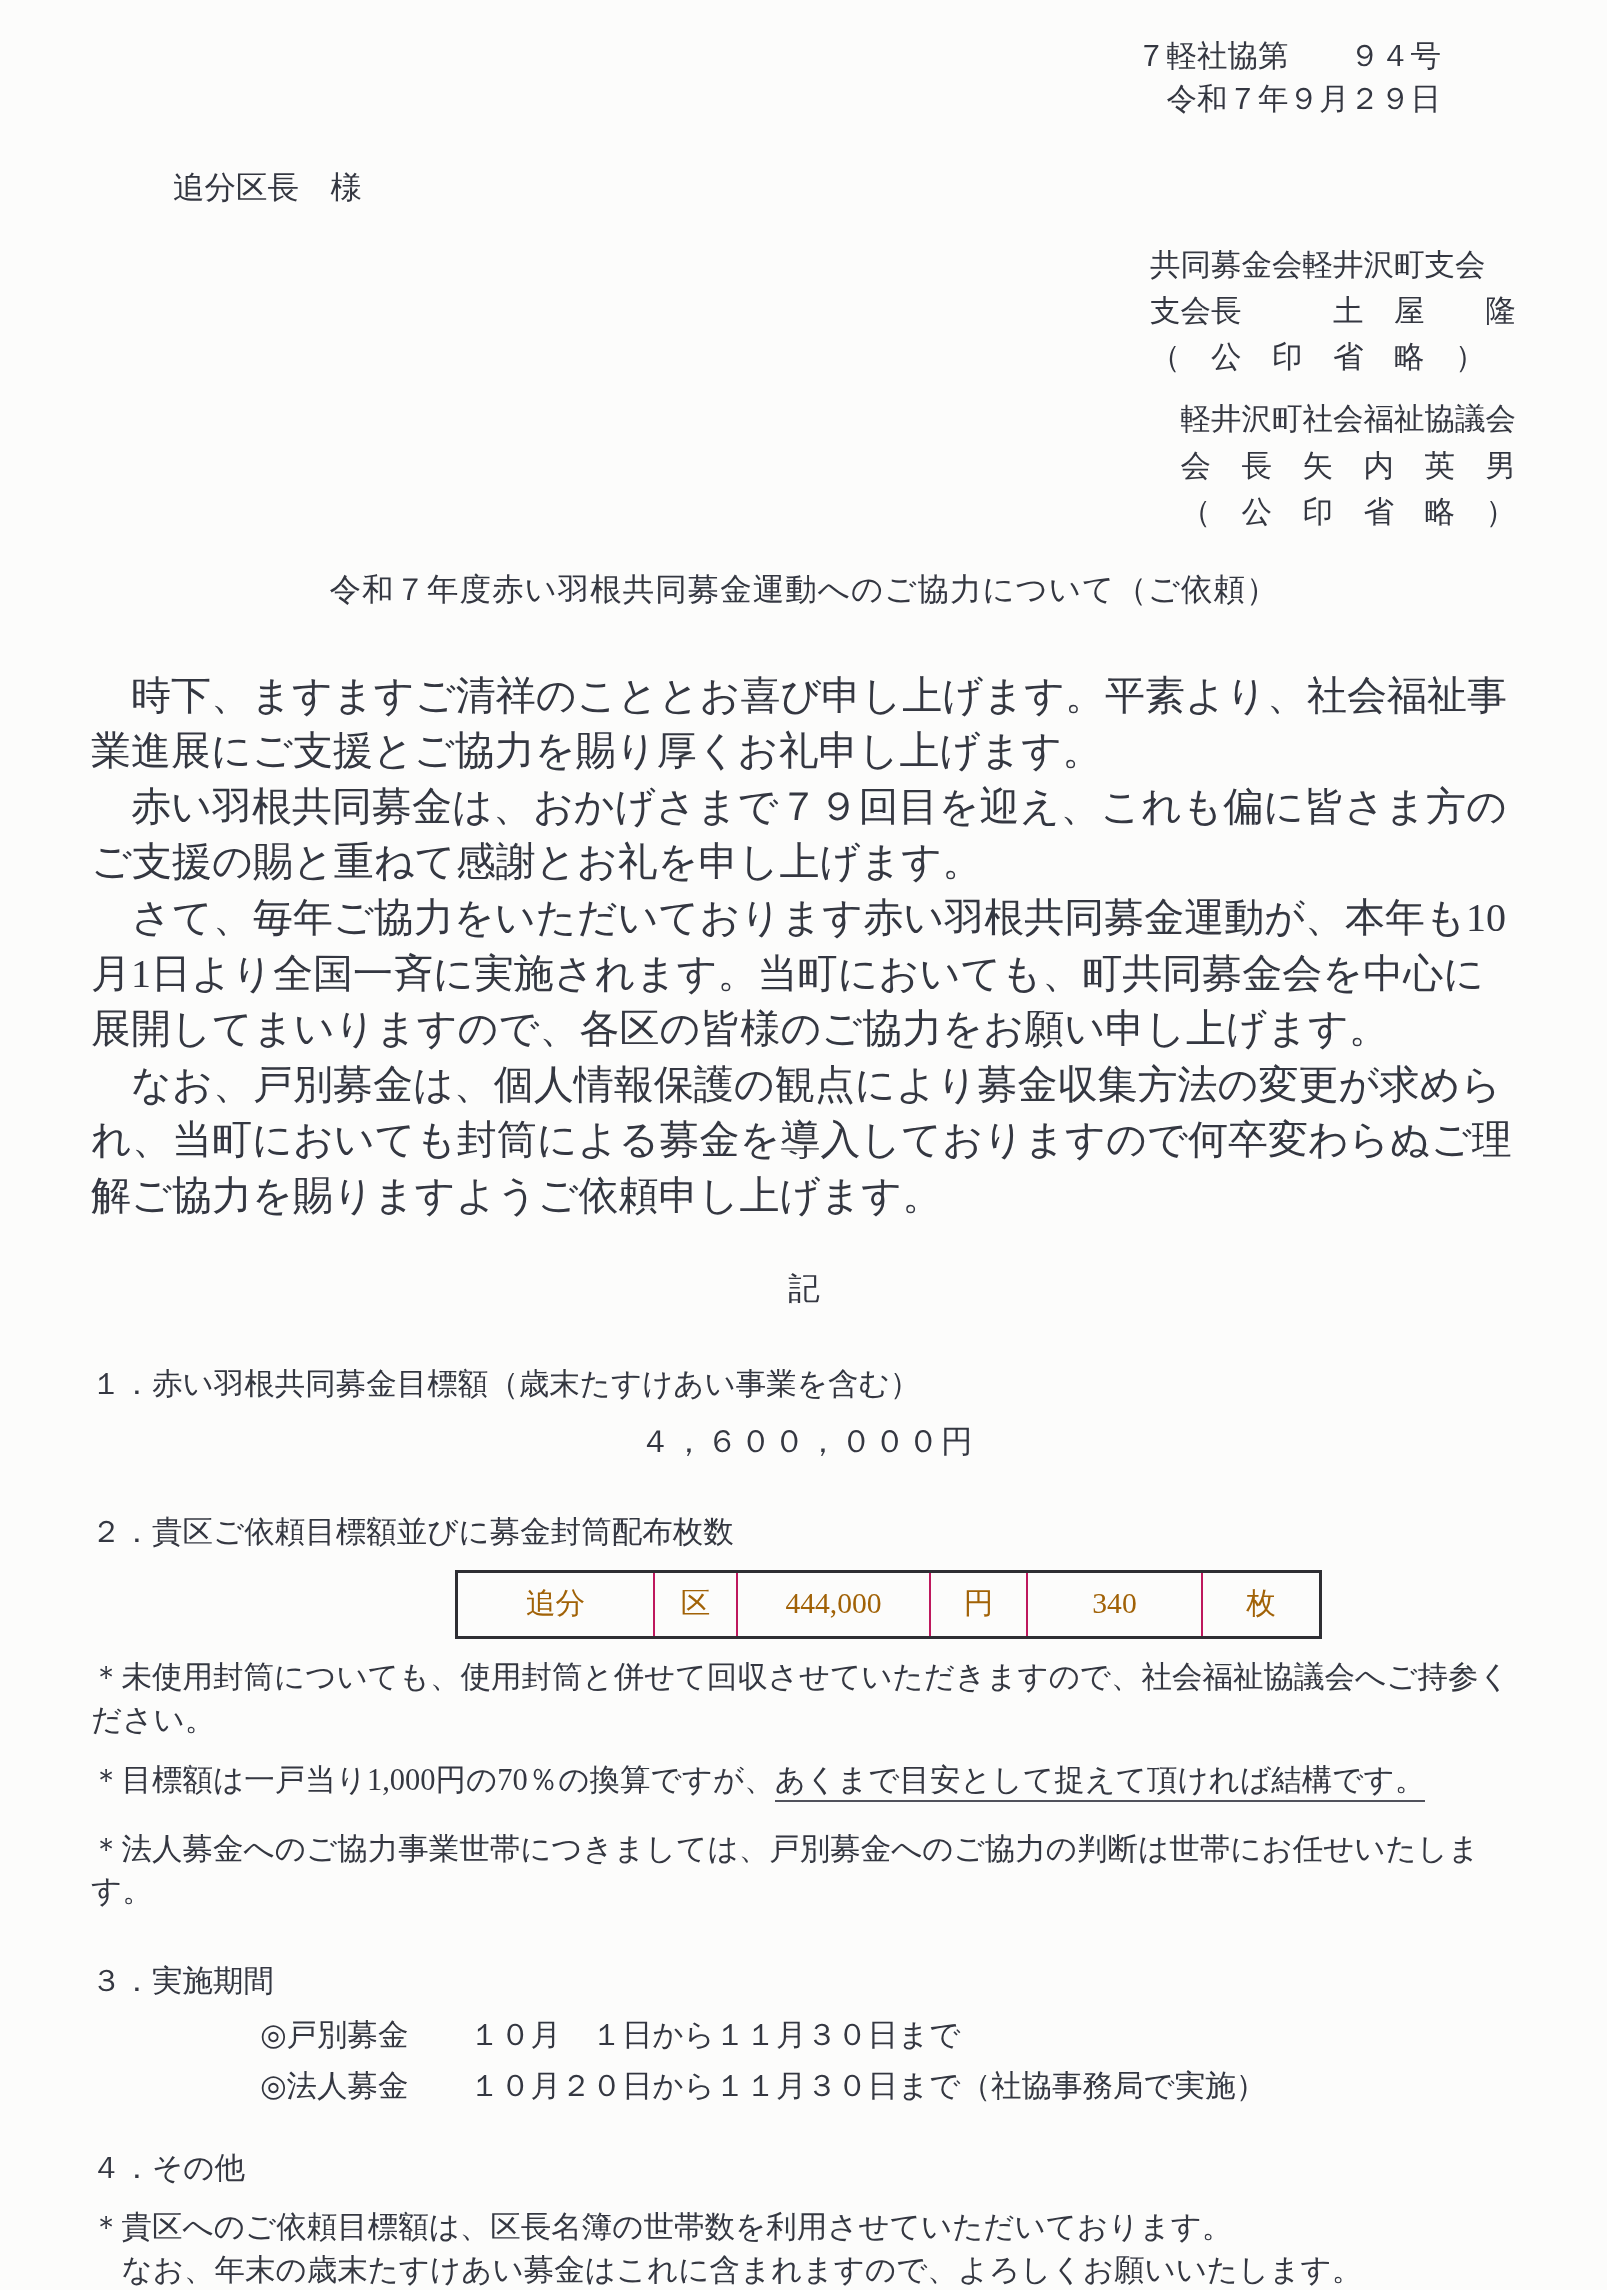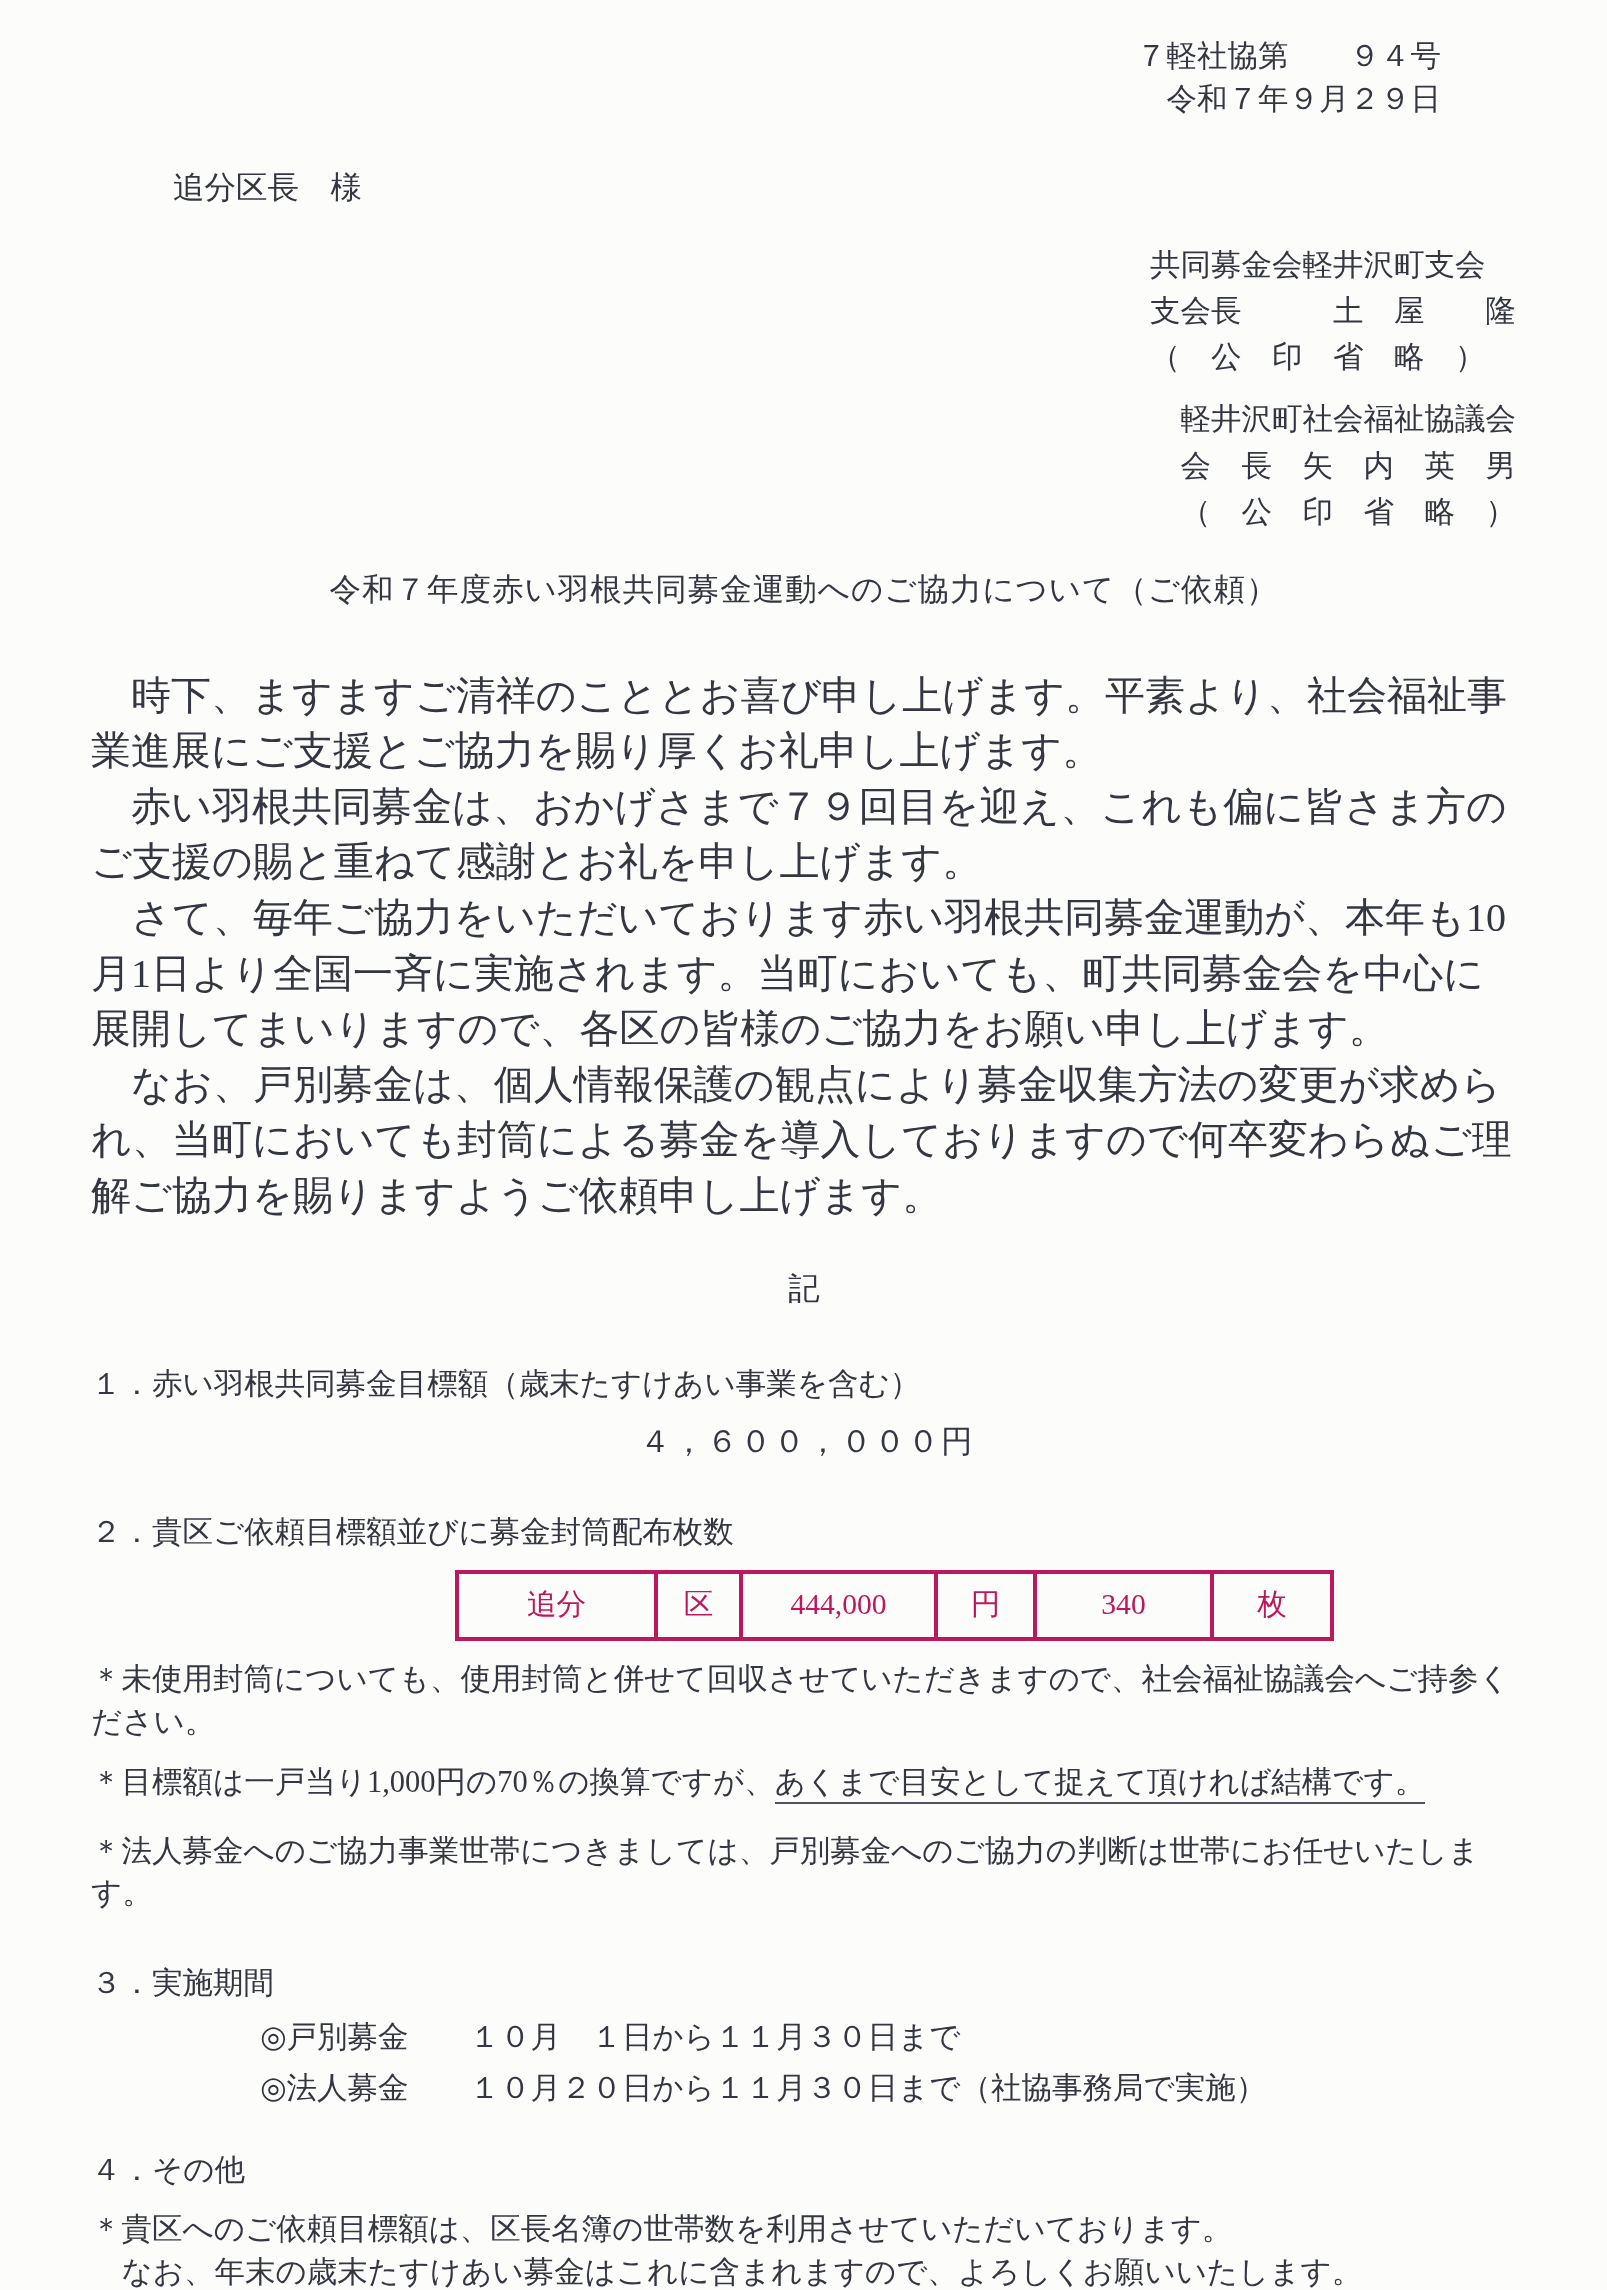--- a/index.html
+++ b/index.html
@@ -22,21 +22,21 @@
   .body-text { margin:57px 85px 0 91px; font-size:40px; line-height:1.39; }
   .body-text p { margin:0; }
   .ki { margin-top:45px; text-align:center; font-size:31.5px; }
   .sec { margin-left:91px; margin-right:85px; font-size:30.5px; line-height:1.4; }
   .sec1 { margin-top:53px; }
   .sec2 { margin-top:47px; }
   .sec3 { margin-top:47px; }
   .sec4 { margin-top:39px; }
   .amount { text-align:center; margin-top:13.8px; font-size:31.5px; letter-spacing:2px; }
   .alloc-table { margin:15.8px 0 0 364px; border-collapse:collapse; font-size:29.6px; border:3px solid #2e2e33; }
-  .alloc-table td { border:4px solid #be185d; text-align:center; padding:10.8px 0; color:#be185d; }
+  .alloc-table td { border:2px solid #be185d; text-align:center; padding:10.8px 0; color:#a16207; }
   .cw1{width:195px} .cw2{width:81px} .cw3{width:191px} .cw4{width:95px} .cw5{width:173px} .cw6{width:116px}
   .note { margin-top:17.7px; }
   .note-gap { margin-top:25.6px; }
   .prewrap { white-space:pre-line; }
   .underlined { border-bottom:2px solid #51525c; padding-bottom:3px; }
   .period-items { margin:11.8px 0 0 169px; }
   .period-items div { margin-top:7.9px; }
   .sec4 .note { margin-top:17px; }
 </style>
 </head>

